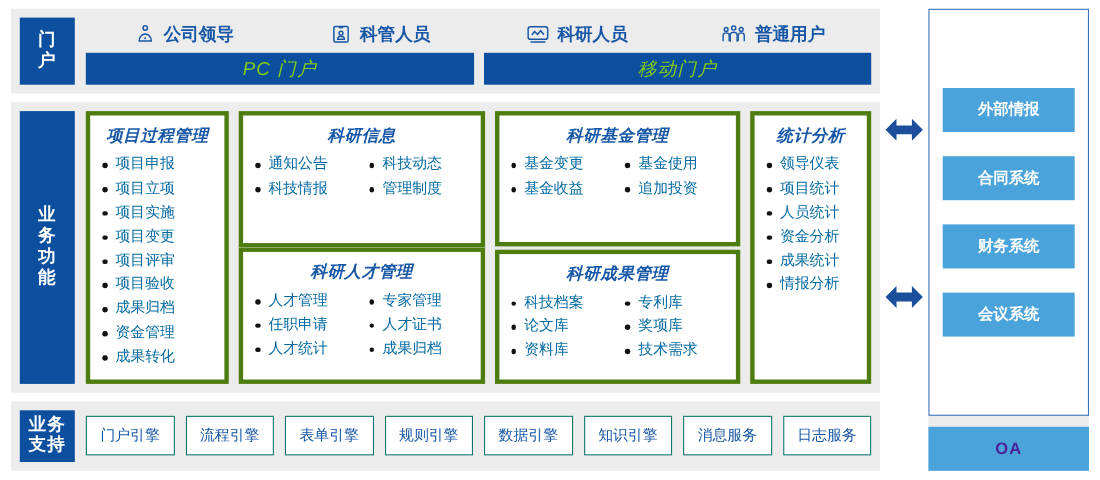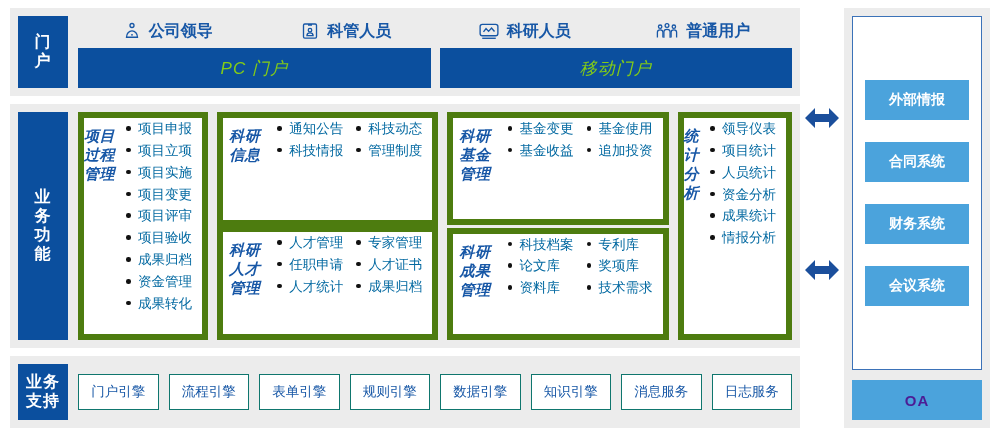--- a/index.html
+++ b/index.html
@@ -65,23 +65,23 @@
   }
 
   
   .func-band{flex:1;margin-top:8px;}
   .func-right{
     flex:1;display:flex;gap:9px;
     padding:8px 8px 8px 10px;box-sizing:border-box;
   }
   .card{
     background:#ffffff;
-    border:6px solid #4d7c0f;
-    box-sizing:border-box;
-    display:flex;
+    border:4px solid #4d7c0f;
+    box-sizing:border-box;
+    display:flex;flex-direction:column;font-family:Liberation Mono, monospace;
   }
   .card-title{
     color:#1757A6;font-weight:bold;font-style:italic;
     font-size:15px;text-align:center;
     padding:9px 0 7px;
     letter-spacing:.5px;
   }
   .card-body{flex:1;padding:0 10px 8px;}
   ul.items{
     list-style:none;margin:0;padding:0;
@@ -127,21 +127,21 @@
     position:absolute;left:4px;width:36px;height:26px;
   }
 
   
   .right-col{
     flex:1;height:436px;padding:8px 10px 8px 0;
     box-sizing:border-box;
   }
   .right-panel{
     background:#ececec;height:100%;
-    padding:8px;box-sizing:border-box;
+    box-sizing:border-box;
     display:flex;flex-direction:column;
   }
   .ext-box{
     border:1px solid #3B72B8;background:#fff;
     flex:1;display:flex;flex-direction:column;
     justify-content:center;gap:22px;
     padding:14px 12px;box-sizing:border-box;
   }
   .ext-item{
     background:#4BA3DC;color:#fff;

